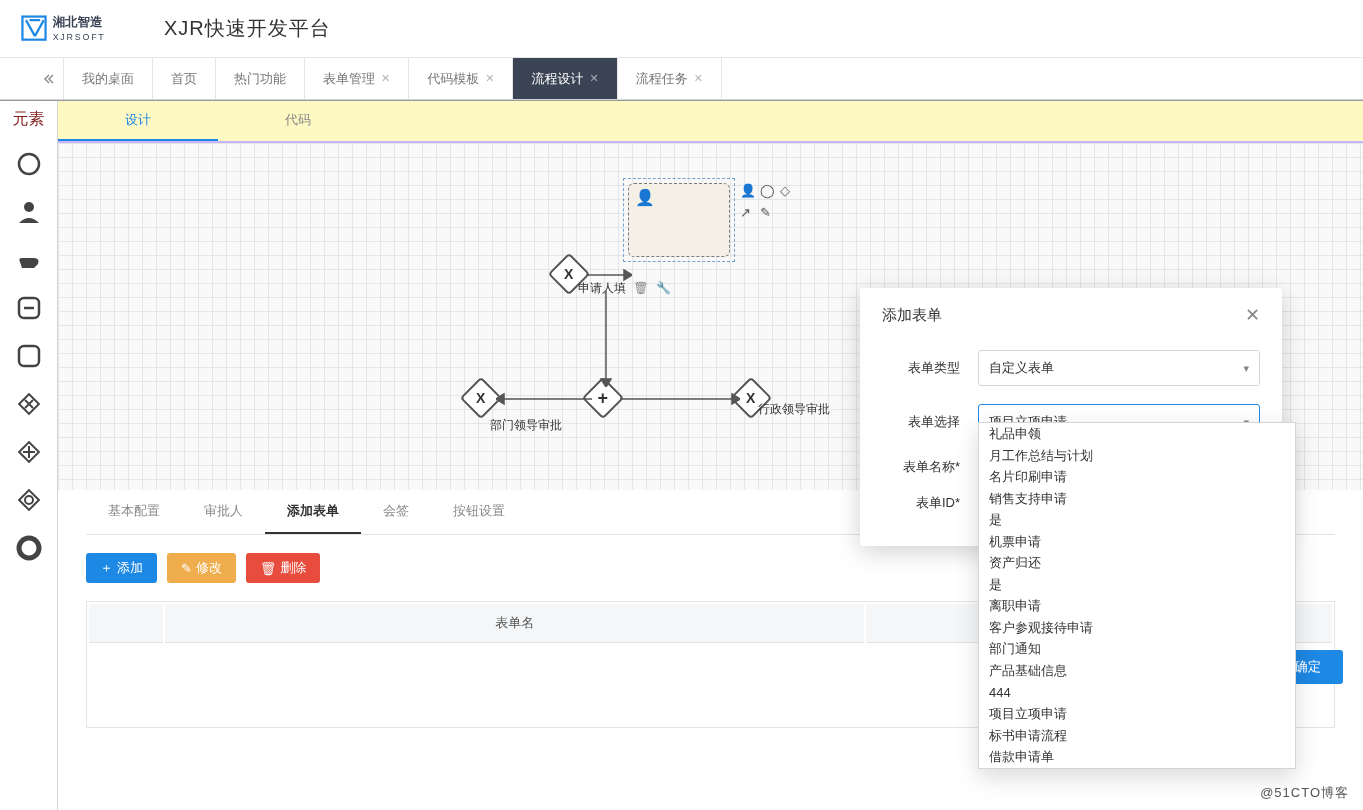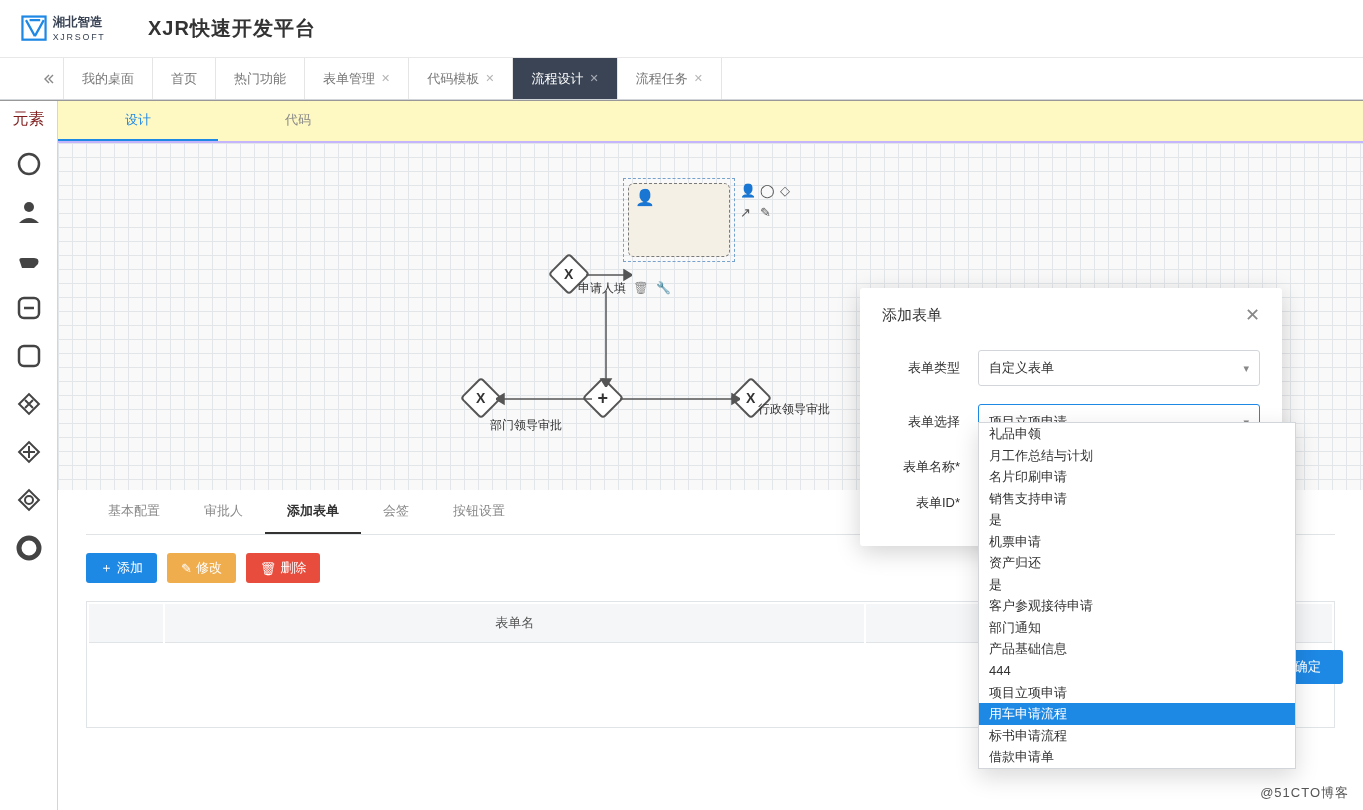--- a/index.html
+++ b/index.html
@@ -4,21 +4,21 @@
 <style>
 * { box-sizing: border-box; margin: 0; padding: 0; }
 body { font-family: "Microsoft YaHei", Arial, sans-serif; font-size: 13px; color: #333; background: #fff; overflow: hidden; width: 1363px; height: 810px; position: relative; }
 
 
 .brand { display: flex; align-items: center; height: 58px; padding: 0 14px; border-bottom: 1px solid #e8e8e8; }
 .brand-logo { display: flex; align-items: center; gap: 6px; }
 .brand-logo svg { height: 32px; }
 .brand-small { font-size: 10px; letter-spacing: 2px; fill: #3a4455; }
 .brand-cn { font-size: 14px; font-weight: 700; fill: #3a4455; }
-.brand-title { font-size: 20px; font-weight: 700; margin-left: 14px; color: #333; letter-spacing: 1px; }
+.brand-title { font-size: 20px; font-weight: 400; margin-left: 30px; color: #333; letter-spacing: 1px; }
 
 
 .tabs-row { display: flex; align-items: stretch; height: 42px; border-bottom: 1px solid #d2d6db; background: #fff; padding-left: 32px; }
 .tab-arrow { width: 32px; display: flex; align-items: center; justify-content: center; color: #666; border-right: 1px solid #e5e5e5; cursor: pointer; }
 .tab { display: flex; align-items: center; padding: 0 18px; color: #777; border-right: 1px solid #e5e5e5; cursor: pointer; position: relative; }
 .tab.active { background: #3a4455; color: #fff; }
 .tab .close { margin-left: 6px; font-size: 11px; opacity: .55; }
 
 
 .workspace { display: flex; height: calc(810px - 58px - 42px); border-top: 1px solid #999; }
@@ -348,25 +348,25 @@
 
 <div class="dropdown" id="dropdown">
     <div class="dropdown-item">礼品申领</div>
     <div class="dropdown-item">月工作总结与计划</div>
     <div class="dropdown-item">名片印刷申请</div>
     <div class="dropdown-item">销售支持申请</div>
     <div class="dropdown-item">是</div>
     <div class="dropdown-item">机票申请</div>
     <div class="dropdown-item">资产归还</div>
     <div class="dropdown-item">是</div>
+    <div class="dropdown-item">离职申请</div>
     <div class="dropdown-item">客户参观接待申请</div>
     <div class="dropdown-item">部门通知</div>
     <div class="dropdown-item">产品基础信息</div>
     <div class="dropdown-item">444</div>
     <div class="dropdown-item">项目立项申请</div>
-    <div class="dropdown-item hl">用车申请流程</div>
     <div class="dropdown-item">标书申请流程</div>
     <div class="dropdown-item">借款申请单</div>
   </div>
 
 <button class="confirm-btn">确定</button>
 
 <div class="watermark">@51CTO博客</div>
 
 </body></html>

